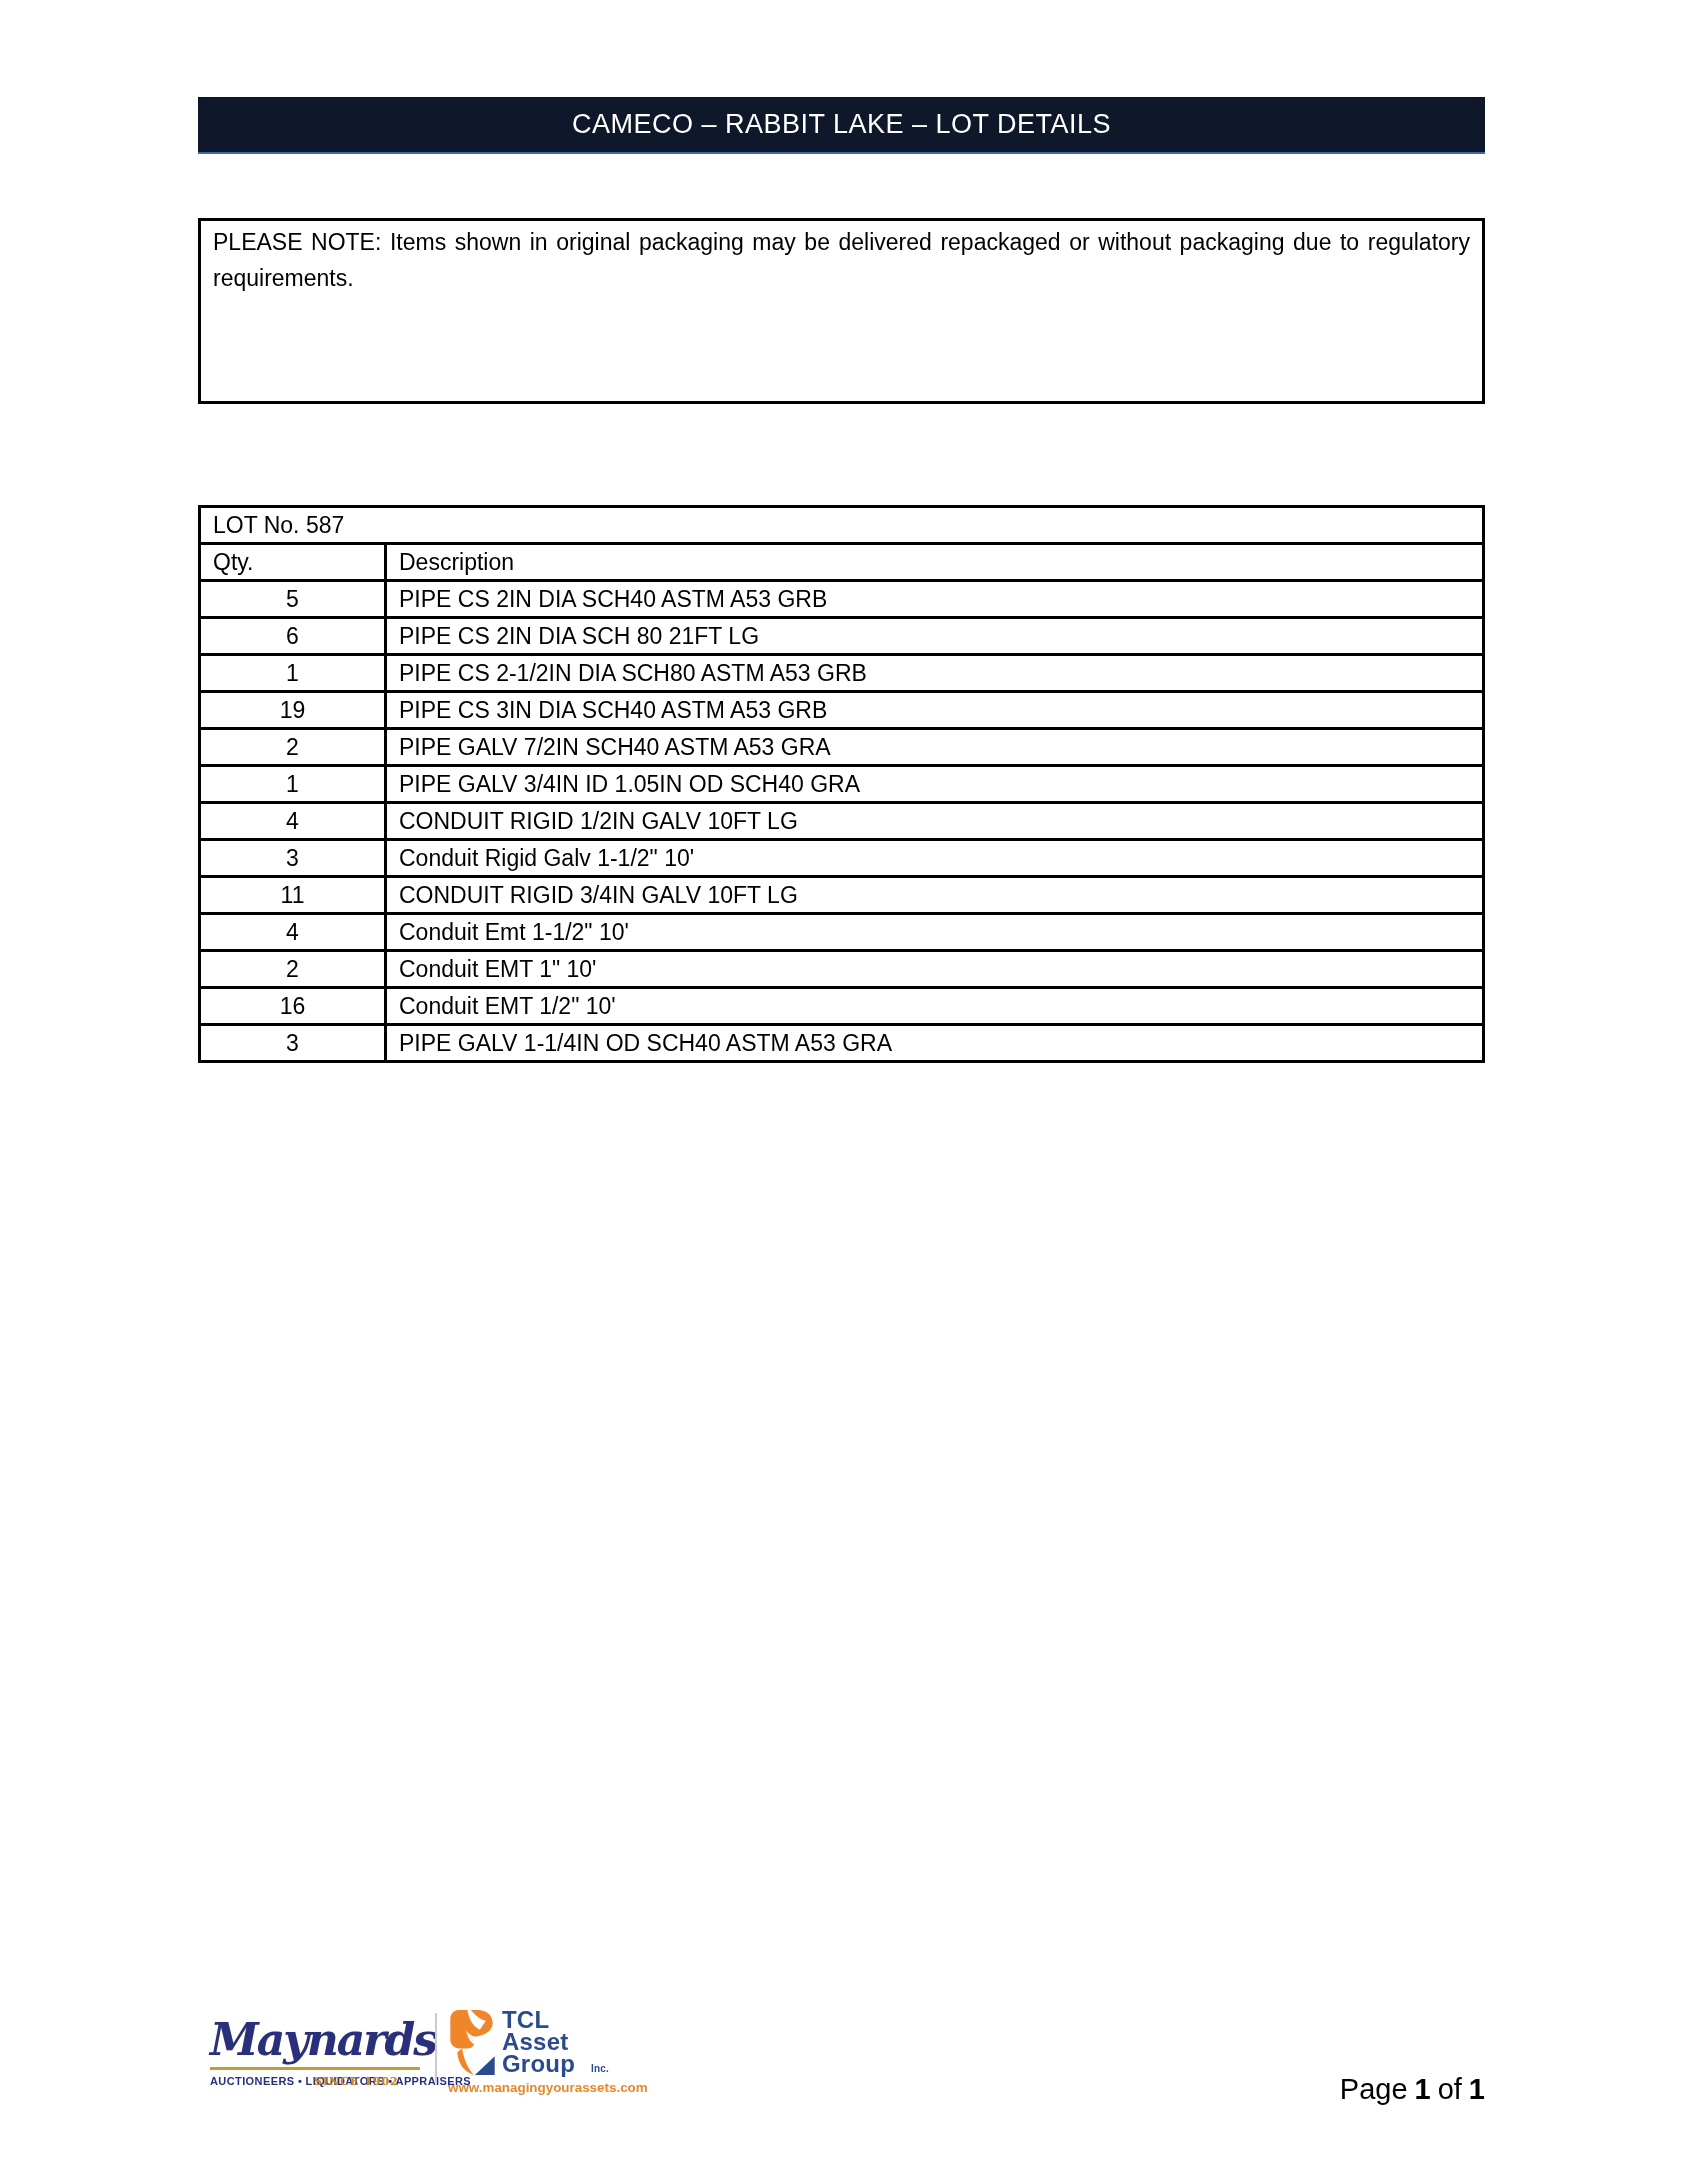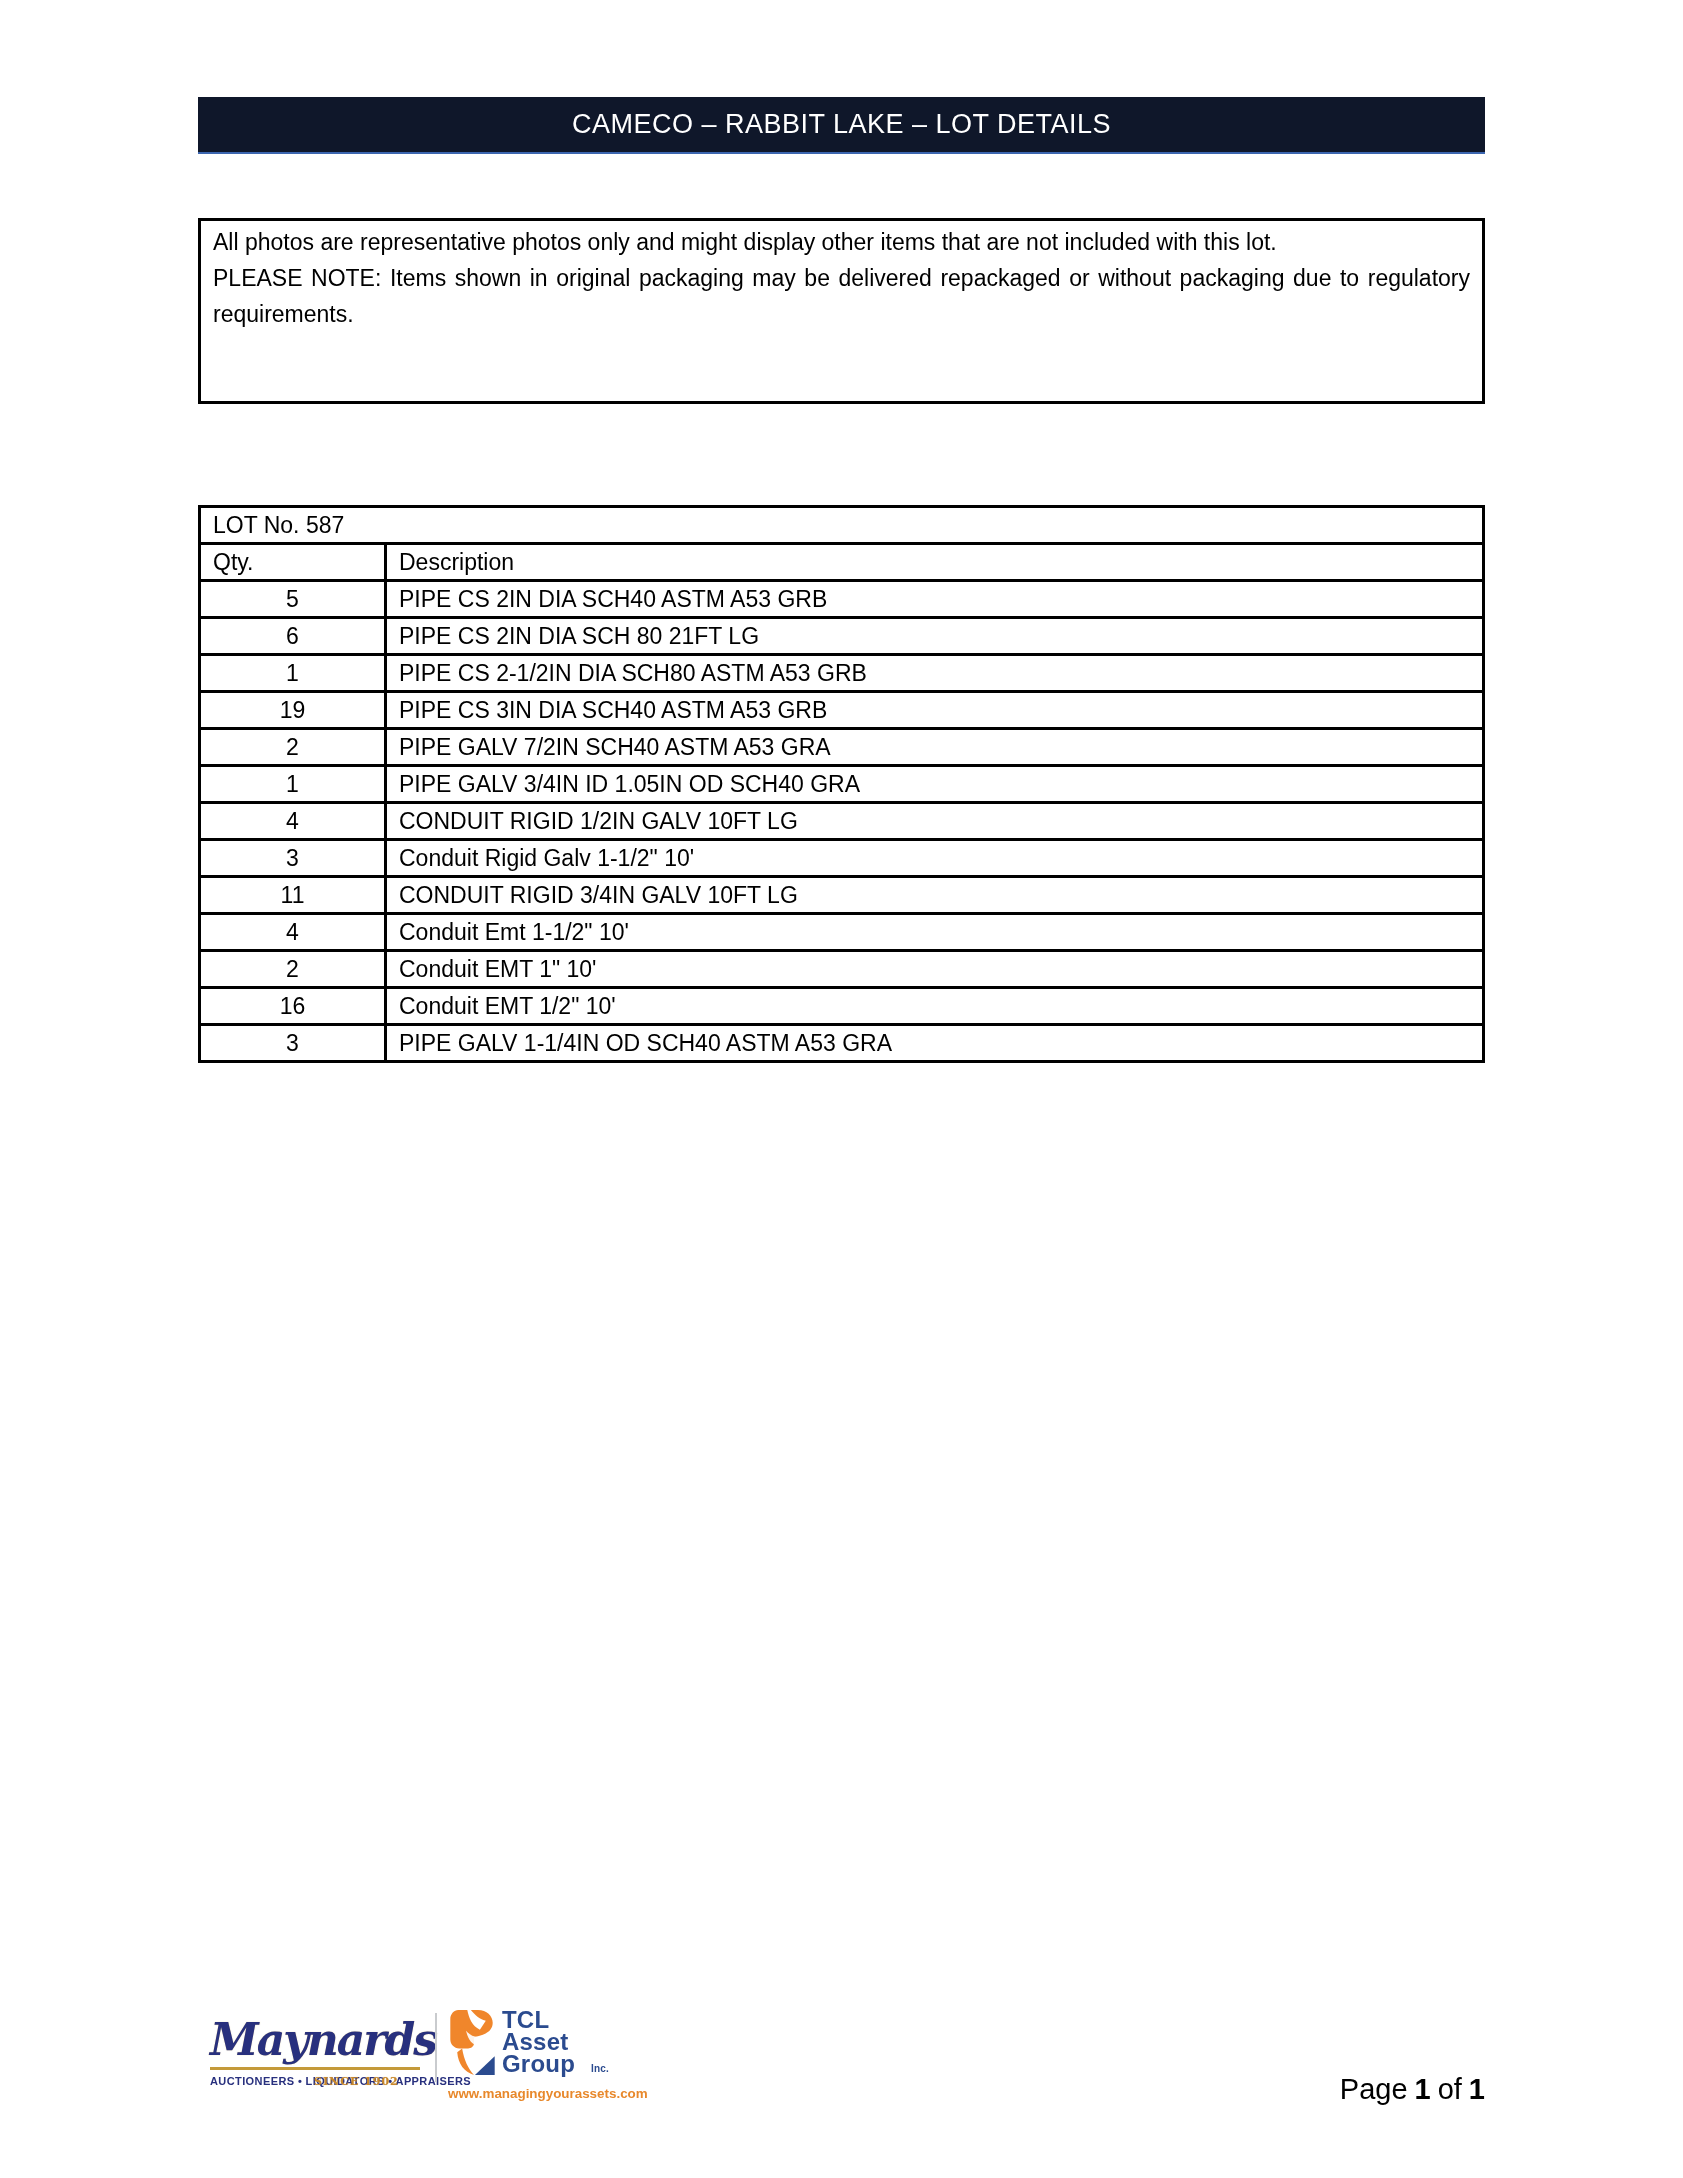--- a/index.html
+++ b/index.html
@@ -90,41 +90,39 @@
   .tcl-row { display: flex; align-items: flex-start; }
   .tcl-icon { width: 48px; height: 69px; }
   .tcl-text {
     margin-left: 6px;
     font-size: 24px; font-weight: bold;
     color: #2B4B8F; line-height: 22px;
     letter-spacing: 0.2px;
   }
   .tcl-inc { font-size: 10px; vertical-align: baseline; margin-left: 16px; }
   .tcl-website {
-    margin-top: 6px;
     font-size: 13.4px; font-weight: bold;
     color: #E8882B;
     white-space: nowrap;
   }
   .page-label {
     position: absolute; right: 198px; top: 2073px;
     font-size: 29px;
     display: flex; gap: 7px; align-items: flex-end;
   }
   .page-label .bold { font-weight: bold; }
 </style>
 </head>
 <body>
 
 <div class="header-bar">
   <span>CAMECO – RABBIT LAKE – LOT DETAILS</span>
 </div>
 
 <div class="notice-box">
-  <p>All photos are representative photos only and might display other items that are not included with this lot.</p>
   <p class="justified">PLEASE NOTE: Items shown in original packaging may be delivered repackaged or without packaging due to regulatory requirements.</p>
 </div>
 
 <table class="lot-table">
   <colgroup>
       <col class="qty-col">
       <col>
     </colgroup>
   <tbody>
     <tr>

